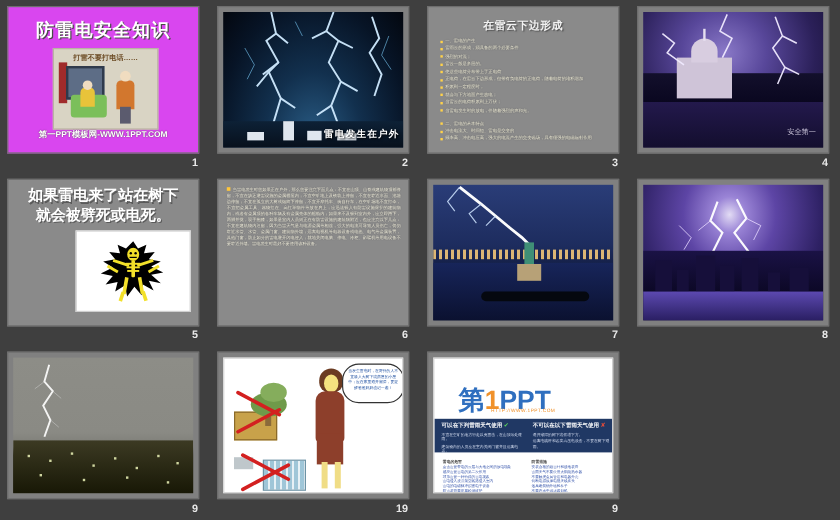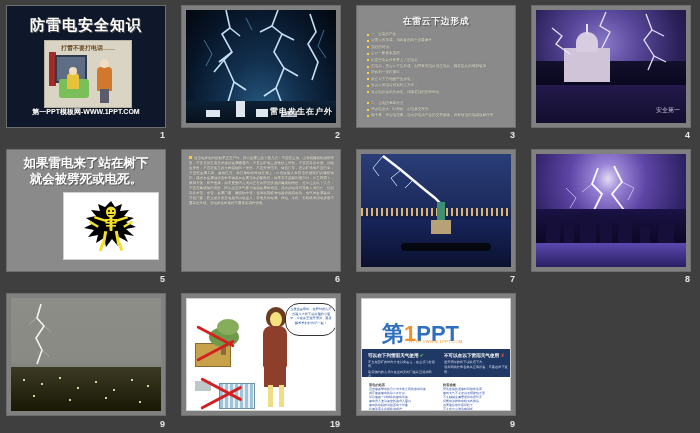--- a/index.html
+++ b/index.html
@@ -21,21 +21,21 @@
     background:#808080;overflow:hidden;
     border:1px solid #6e6e6e;
     box-sizing:border-box;
   }
   .num{
     position:absolute;right:10px;bottom:4px;
     color:#e8e8e8;font-size:9px;font-weight:bold;line-height:10px;
   }
 
   
-  .s1{background:#0f172a;}
+  .s1{background:#d946ef;}
   .s1 .title{
     position:absolute;left:0;right:0;top:10px;text-align:center;
     color:#ffffff;font-size:15px;font-weight:bold;letter-spacing:1px;
     text-shadow:1px 1px 0 #4a4a4a;
   }
   .s1 .cartoon{
     position:absolute;left:37px;top:34px;width:86px;height:66px;
     background:#d9d4c4;border:1px solid #b9b3a2;overflow:hidden;
   }
   .s1 .cartoon .ctxt{

